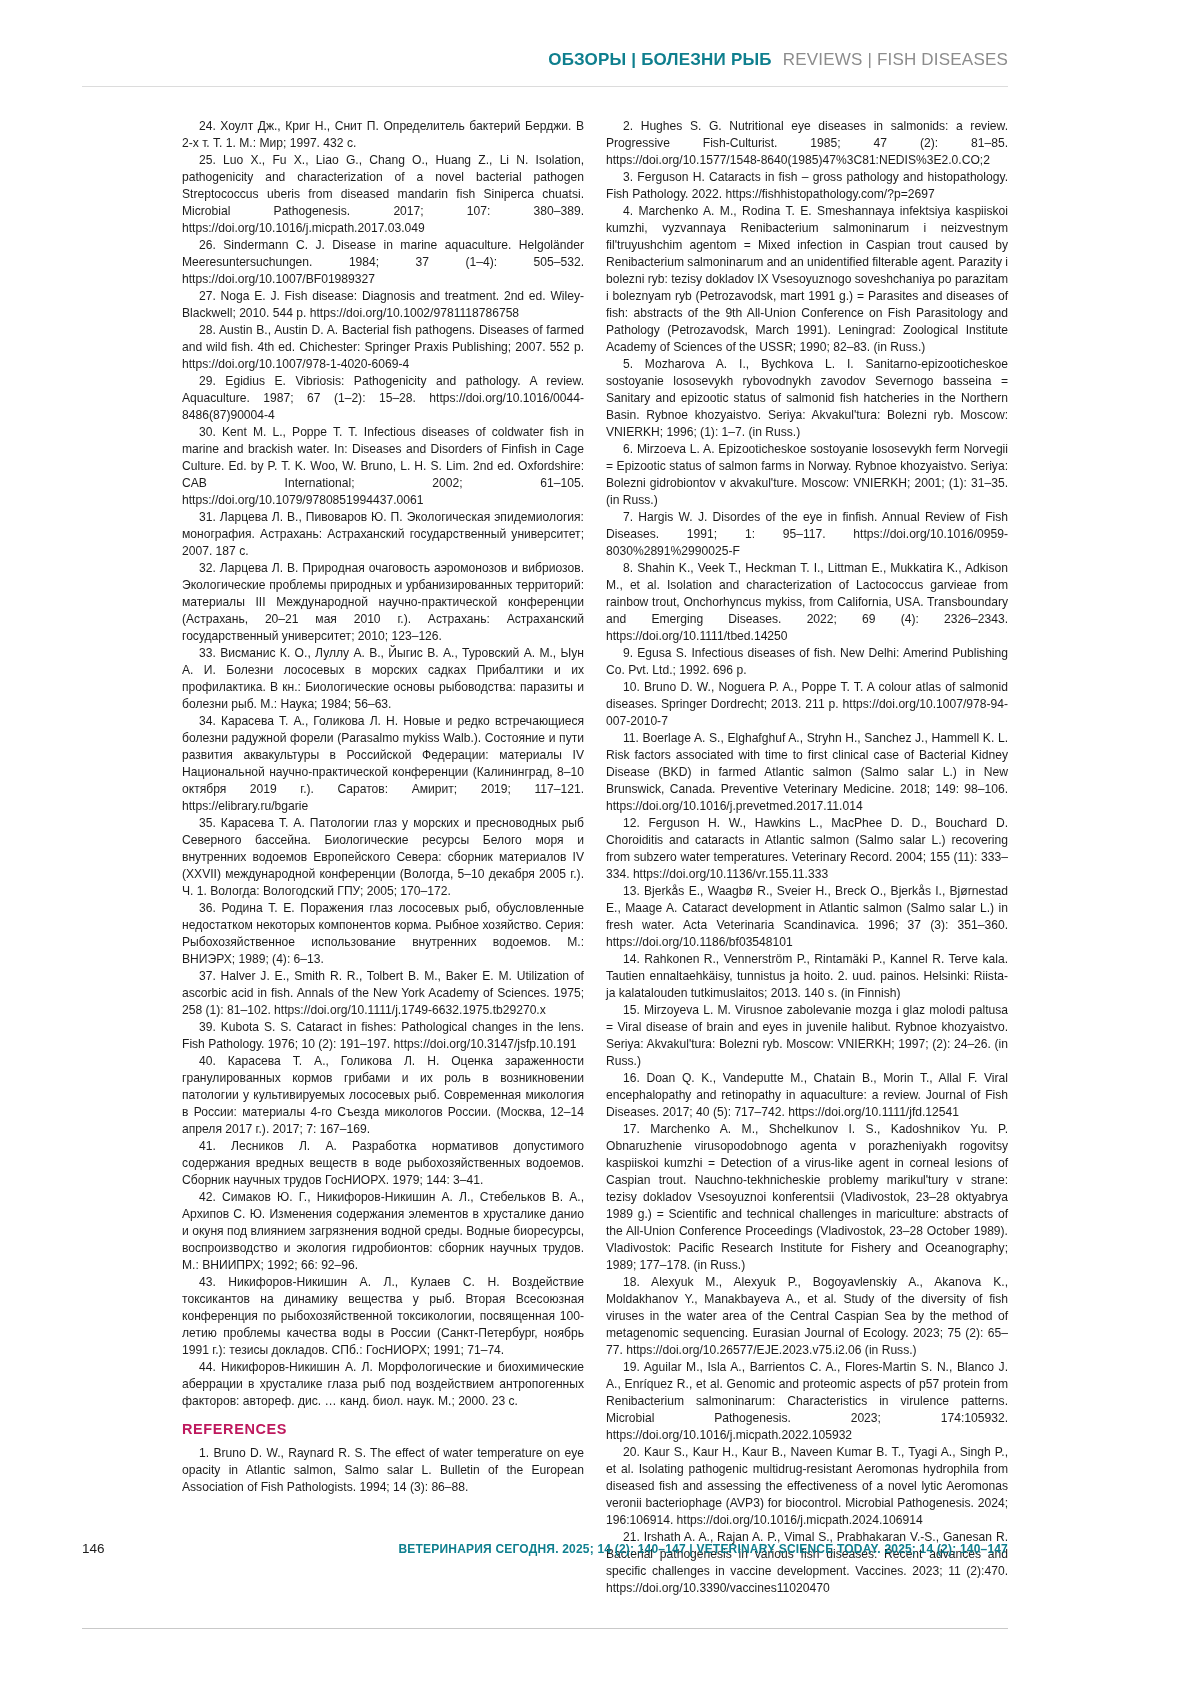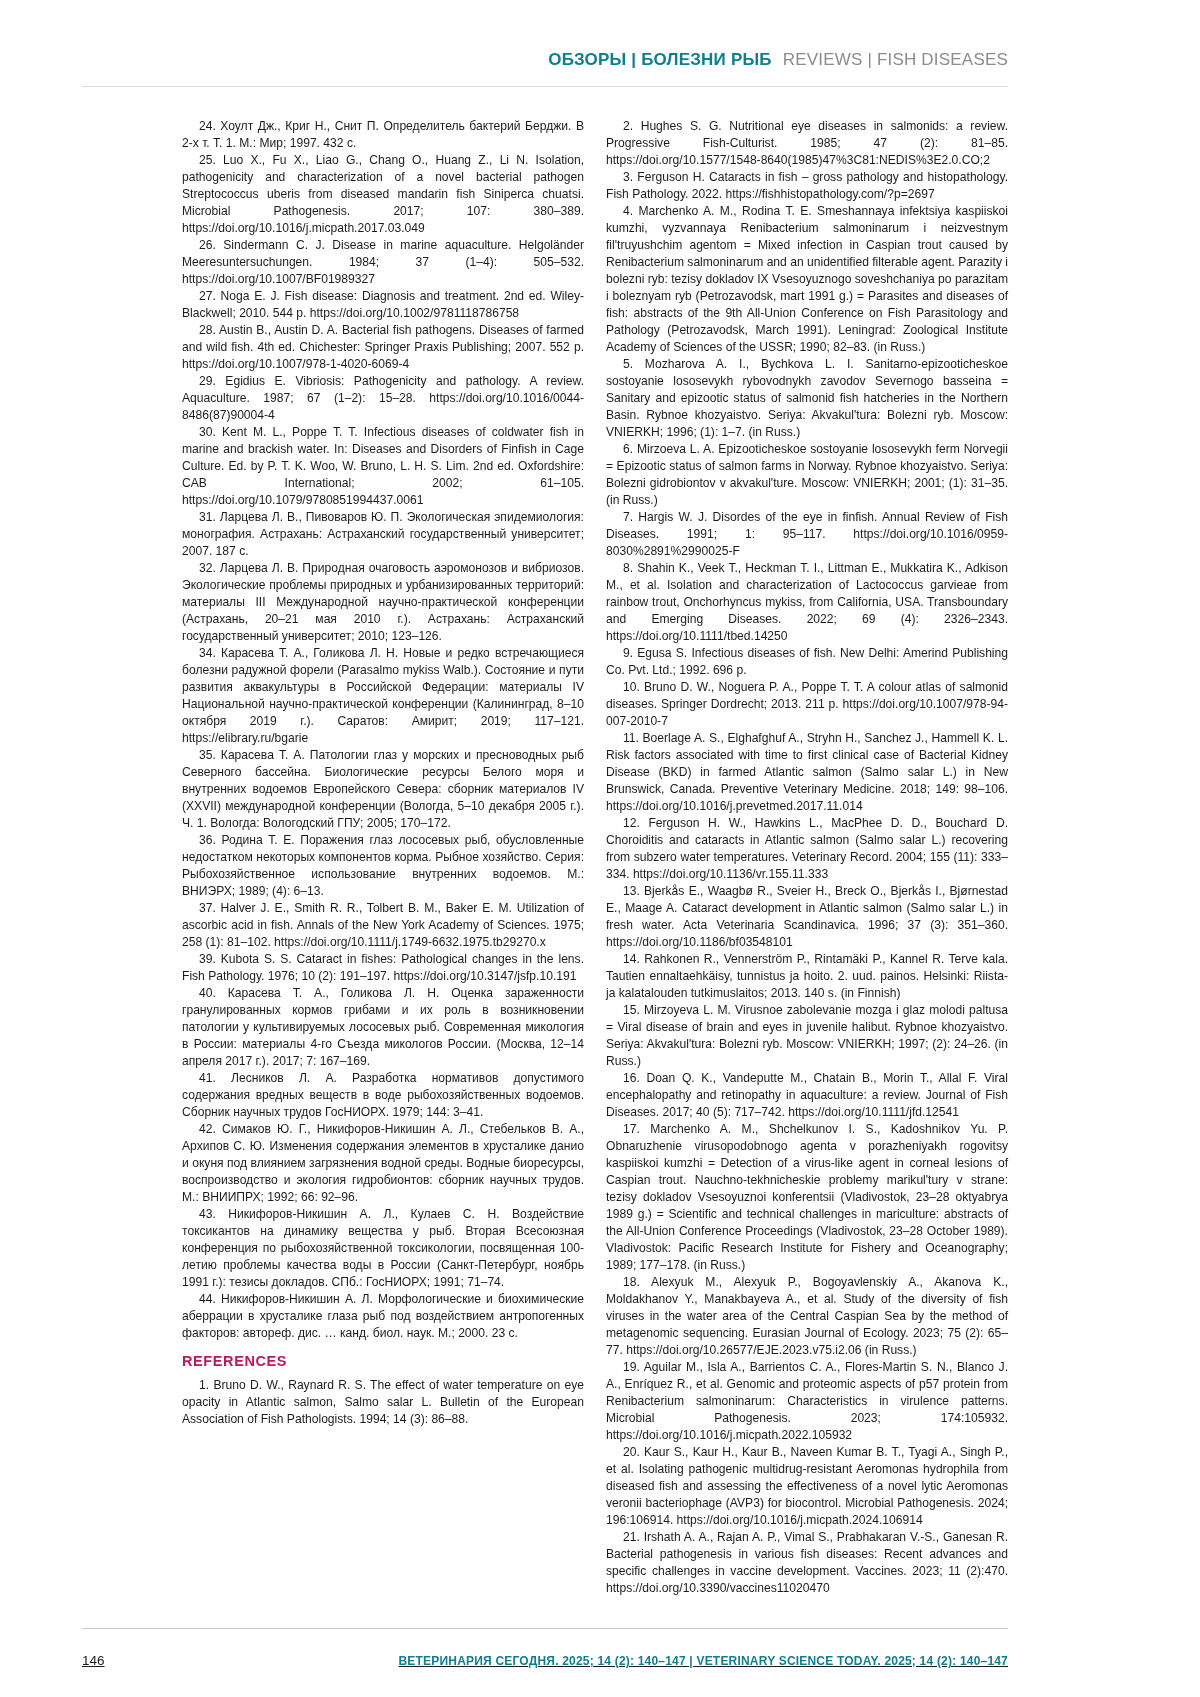--- a/index.html
+++ b/index.html
@@ -35,22 +35,22 @@
   .references-heading {
     color:#be185d; font-weight:bold; font-size:14.5px;
     letter-spacing:0.6px; margin:11px 0 7px 0; text-align:left;
   }
   
   .foot-rule {
     position:absolute; top:1628px; left:82px; right:192px;
     border-top:1px solid #c9c9c9;
   }
   .footer {
-    position:absolute; top:1653px; left:82px; right:192px;
-    display:flex; justify-content:space-between; align-items:baseline;text-decoration:underline;
+    position:absolute; top:1541px; left:82px; right:192px;
+    display:flex; justify-content:space-between; align-items:baseline;
   }
   .page-number { font-size:13.5px; color:#1c1c1c; }
   .journal-line { font-size:12px; font-weight:bold; color:#0e7f8e; letter-spacing:0.2px; }
 </style>
 </head>
 <body>
 
 <div class="page">
 
   <div class="running-head">
@@ -66,20 +66,21 @@
 
       <p class="ref">24. Хоулт Дж., Криг Н., Снит П. Определитель бактерий Берджи. В 2-х т. Т. 1. М.: Мир; 1997. 432 с.</p>
           <p class="ref">25. Luo X., Fu X., Liao G., Chang O., Huang Z., Li N. Isolation, pathogenicity and characterization of a novel bacterial pathogen Streptococcus uberis from diseased mandarin fish Siniperca chuatsi. Microbial Pathogenesis. 2017; 107: 380–389. https://doi.org/10.1016/j.micpath.2017.03.049</p>
           <p class="ref">26. Sindermann C. J. Disease in marine aquaculture. Helgoländer Meeresuntersuchungen. 1984; 37 (1–4): 505–532. https://doi.org/10.1007/BF01989327</p>
           <p class="ref">27. Noga E. J. Fish disease: Diagnosis and treatment. 2nd ed. Wiley-Blackwell; 2010. 544 p. https://doi.org/10.1002/9781118786758</p>
           <p class="ref">28. Austin B., Austin D. A. Bacterial fish pathogens. Diseases of farmed and wild fish. 4th ed. Chichester: Springer Praxis Publishing; 2007. 552 p. https://doi.org/10.1007/978-1-4020-6069-4</p>
           <p class="ref">29. Egidius E. Vibriosis: Pathogenicity and pathology. A review. Aquaculture. 1987; 67 (1–2): 15–28. https://doi.org/10.1016/0044-8486(87)90004-4</p>
           <p class="ref">30. Kent M. L., Poppe T. T. Infectious diseases of coldwater fish in marine and brackish water. In: Diseases and Disorders of Finfish in Cage Culture. Ed. by P. T. K. Woo, W. Bruno, L. H. S. Lim. 2nd ed. Oxfordshire: CAB International; 2002; 61–105. https://doi.org/10.1079/9780851994437.0061</p>
           <p class="ref">31. Ларцева Л. В., Пивоваров Ю. П. Экологическая эпидемиология: монография. Астрахань: Астраханский государственный университет; 2007. 187 с.</p>
           <p class="ref">32. Ларцева Л. В. Природная очаговость аэромонозов и вибриозов. Экологические проблемы природных и урбанизированных территорий: материалы III Международной научно-практической конференции (Астрахань, 20–21 мая 2010 г.). Астрахань: Астраханский государственный университет; 2010; 123–126.</p>
+          <p class="ref">33. Висманис К. О., Луллу А. В., Йыгис В. А., Туровский А. М., Ыун А. И. Болезни лососевых в морских садках Прибалтики и их профилактика. В кн.: Биологические основы рыбоводства: паразиты и болезни рыб. М.: Наука; 1984; 56–63.</p>
           <p class="ref">34. Карасева Т. А., Голикова Л. Н. Новые и редко встречающиеся болезни радужной форели (Parasalmo mykiss Walb.). Состояние и пути развития аквакультуры в Российской Федерации: материалы IV Национальной научно-практической конференции (Калининград, 8–10 октября 2019 г.). Саратов: Амирит; 2019; 117–121. https://elibrary.ru/bgarie</p>
           <p class="ref">35. Карасева Т. А. Патологии глаз у морских и пресноводных рыб Северного бассейна. Биологические ресурсы Белого моря и внутренних водоемов Европейского Севера: сборник материалов IV (XXVII) международной конференции (Вологда, 5–10 декабря 2005 г.). Ч. 1. Вологда: Вологодский ГПУ; 2005; 170–172.</p>
           <p class="ref">36. Родина Т. Е. Поражения глаз лососевых рыб, обусловленные недостатком некоторых компонентов корма. Рыбное хозяйство. Серия: Рыбохозяйственное использование внутренних водоемов. М.: ВНИЭРХ; 1989; (4): 6–13.</p>
           <p class="ref">37. Halver J. E., Smith R. R., Tolbert B. M., Baker E. M. Utilization of ascorbic acid in fish. Annals of the New York Academy of Sciences. 1975; 258 (1): 81–102. https://doi.org/10.1111/j.1749-6632.1975.tb29270.x</p>
           <p class="ref">39. Kubota S. S. Cataract in fishes: Pathological changes in the lens. Fish Pathology. 1976; 10 (2): 191–197. https://doi.org/10.3147/jsfp.10.191</p>
           <p class="ref">40. Карасева Т. А., Голикова Л. Н. Оценка зараженности гранулированных кормов грибами и их роль в возникновении патологии у культивируемых лососевых рыб. Современная микология в России: материалы 4-го Съезда микологов России. (Москва, 12–14 апреля 2017 г.). 2017; 7: 167–169.</p>
           <p class="ref">41. Лесников Л. А. Разработка нормативов допустимого содержания вредных веществ в воде рыбохозяйственных водоемов. Сборник научных трудов ГосНИОРХ. 1979; 144: 3–41.</p>
           <p class="ref">42. Симаков Ю. Г., Никифоров-Никишин А. Л., Стебельков В. А., Архипов С. Ю. Изменения содержания элементов в хрусталике данио и окуня под влиянием загрязнения водной среды. Водные биоресурсы, воспроизводство и экология гидробионтов: сборник научных трудов. М.: ВНИИПРХ; 1992; 66: 92–96.</p>
           <p class="ref">43. Никифоров-Никишин А. Л., Кулаев С. Н. Воздействие токсикантов на динамику вещества у рыб. Вторая Всесоюзная конференция по рыбохозяйственной токсикологии, посвященная 100-летию проблемы качества воды в России (Санкт-Петербург, ноябрь 1991 г.): тезисы докладов. СПб.: ГосНИОРХ; 1991; 71–74.</p>
           <p class="ref">44. Никифоров-Никишин А. Л. Морфологические и биохимические аберрации в хрусталике глаза рыб под воздействием антропогенных факторов: автореф. дис. … канд. биол. наук. М.; 2000. 23 с.</p>

